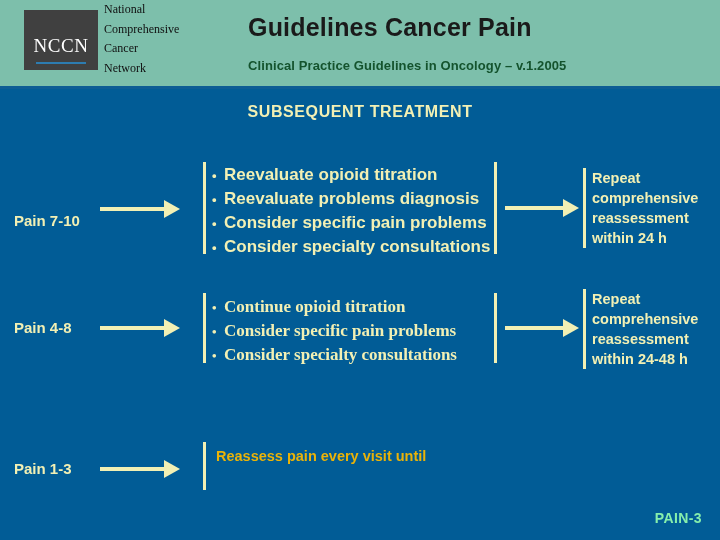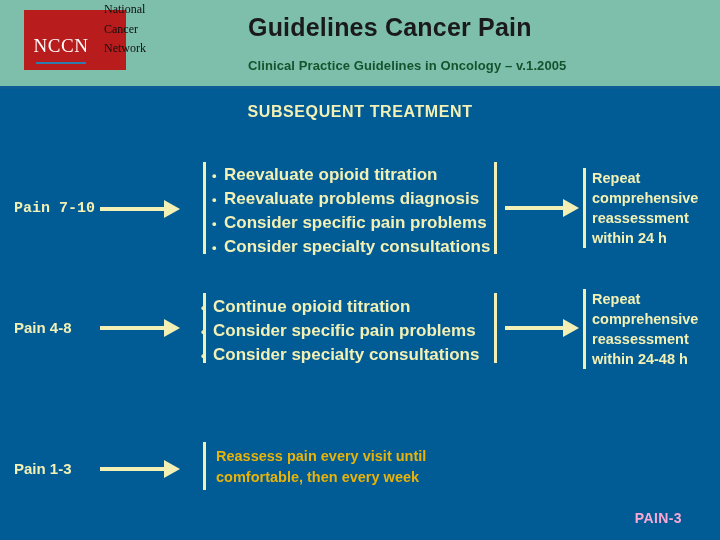--- a/index.html
+++ b/index.html
@@ -29,22 +29,21 @@
     position: absolute;
     left: 0; top: 86px;
     width: 720px;
     height: 3px;
     background: #0d5d94;
   }
   .logo-box {
     position: absolute;
     left: 24px; top: 10px;
     width: 74px; height: 60px;
-    background: #b91c1c;
-    padding-left: 28px;
+    background: #404040;
   }
   .logo-text {
     position: absolute;
     left: 0; top: 26px;
     width: 74px;
     text-align: center;
     color: #ffffff;
     font-family: "Liberation Serif", serif;
     font-size: 19px;
     letter-spacing: 0.5px;
@@ -158,55 +157,56 @@
     position: absolute;
     color: #F2F0B4;
     font-size: 14.5px;
     font-weight: bold;
     line-height: 20px;
     width: 130px;
   }
 
   .footer-code {
     position: absolute;
-    right: 38px; bottom: 14px;
-    color: #f9a8d4;
+    right: 18px; bottom: 14px;
+    color: #86efac;
     font-size: 14px;
     font-weight: bold;
     letter-spacing: 0.4px;
   }
 </style>
 </head>
 <body>
 
 <div id="slide">
 
   <div class="header">
 
     <div class="logo-box">
       <div class="logo-text">NCCN</div>
       <div class="logo-underline"></div>
     </div>
 
     <div class="nccn-words">
       <div>National</div>
+      <div>Comprehensive</div>
       <div>Cancer</div>
       <div>Network</div>
     </div>
 
     <div class="title-main">Guidelines Cancer Pain</div>
     <div class="title-sub">Clinical Practice Guidelines in Oncology – v.1.2005</div>
   </div>
   <div class="header-rule"></div>
 
   <div class="section-heading">SUBSEQUENT TREATMENT</div>
 
   <div class="row" style="top:160px; height:100px;">
 
-    <div class="pain-label" style="left:14px; top:40px;font-family:Liberation Mono, monospace;">Pain 7-10</div>
+    <div class="pain-label" style="left:14px; top:52px;">Pain 7-10</div>
 
     <div class="arrow" style="left:100px; top:40px; width:80px;">
       <div class="shaft" style="width:64px;"></div>
       <div class="head" style="left:64px;"></div>
     </div>
 
     <div class="vbar" style="left:203px; top:2px; height:92px;"></div>
     <div class="vbar" style="left:494px; top:2px; height:92px;"></div>
 
     <div class="bullets" style="left:212px; top:3px;">
@@ -231,21 +231,21 @@
     <div class="pain-label" style="left:14px; top:32px;">Pain 4-8</div>
 
     <div class="arrow" style="left:100px; top:32px; width:80px;">
       <div class="shaft" style="width:64px;"></div>
       <div class="head" style="left:64px;"></div>
     </div>
 
     <div class="vbar" style="left:203px; top:6px; height:70px;"></div>
     <div class="vbar" style="left:494px; top:6px; height:70px;"></div>
 
-    <div class="bullets" style="left:201px; top:8px;">
+    <div class="bullets" style="left:212px; top:8px;font-family:Liberation Serif, serif;">
       <div class="bullet-item">Continue opioid titration</div>
       <div class="bullet-item">Consider specific pain problems</div>
       <div class="bullet-item">Consider specialty consultations</div>
     </div>
 
     <div class="arrow" style="left:505px; top:32px; width:75px;">
       <div class="shaft" style="width:58px;"></div>
       <div class="head" style="left:58px;"></div>
     </div>
 
@@ -260,19 +260,18 @@
 
     <div class="arrow" style="left:100px; top:24px; width:80px;">
       <div class="shaft" style="width:64px;"></div>
       <div class="head" style="left:64px;"></div>
     </div>
 
     <div class="vbar" style="left:203px; top:6px; height:48px;"></div>
 
     <div class="plain-text" style="left:216px; top:10px;">
       <div>Reassess pain every visit until</div>
-      <div>comfortable, then every week</div>
     </div>
   </div>
 
   <div class="footer-code">PAIN-3</div>
 
 </div>
 
 </body></html>

